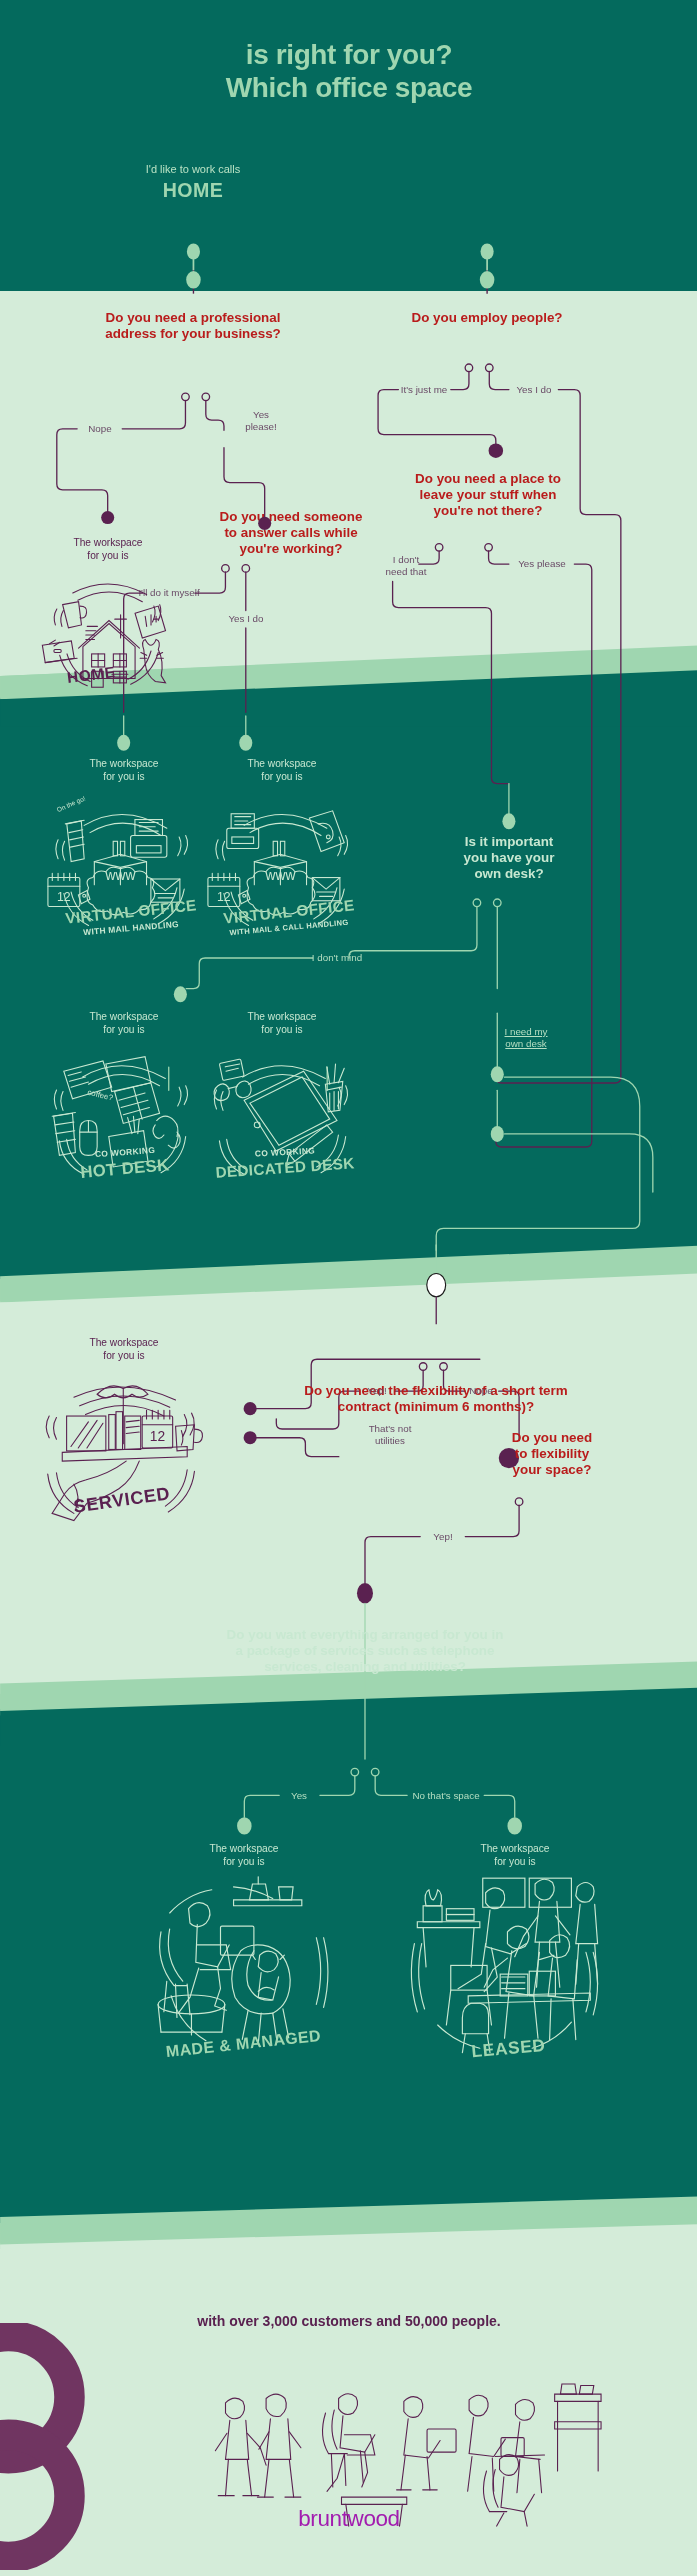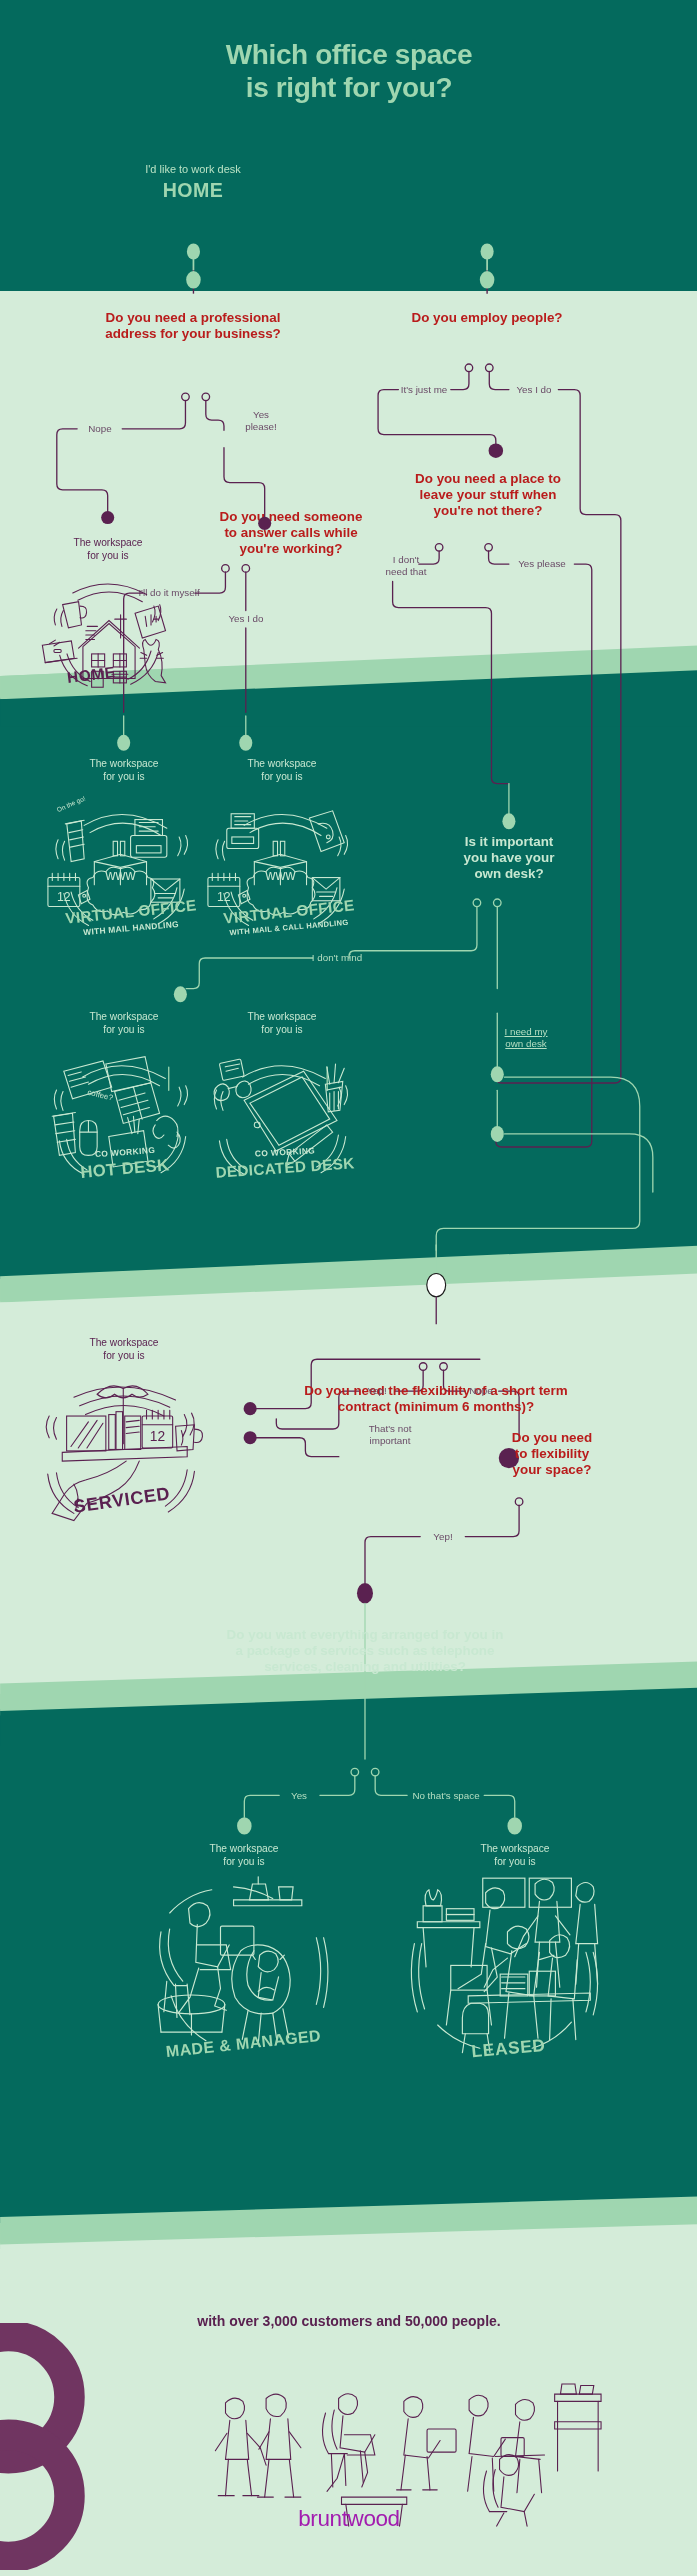--- a/index.html
+++ b/index.html
@@ -219,26 +219,26 @@
       <path d="M488,2443 L488,2462 Q488,2470 480,2470 L440,2470"></path>
       <path d="M384,2470 L344,2470 Q336,2470 336,2478 L336,2500"></path>
       <path d="M516,2443 L516,2462 Q516,2470 524,2470 L560,2470"></path>
       <path d="M666,2470 L700,2470 Q708,2470 708,2478 L708,2500"></path>
     </g>
     <ellipse cx="336" cy="2512" rx="10" ry="12" fill="#9fd6b0"></ellipse>
     <ellipse cx="708" cy="2512" rx="10" ry="12" fill="#9fd6b0"></ellipse>
   </svg>
 
   <div class="t title center" style="left:349px; top:38px; width:523px;">
+    <div>is right for you?</div>
     <div>Which office space</div>
-    <div>is right for you?</div>
   </div>
 
   <div class="t center" style="left:193px; top:163px; width:262px; z-index:3;">
-    <div class="branch-sub">I'd like to work desk</div>
+    <div class="branch-sub">I'd like to work calls</div>
     <div class="branch-big" style="margin-top:2.9px;">HOME</div>
   </div>
 
   <div class="t q-dark center" style="left:193px; top:310px; width:305px; white-space:pre-line;">Do you need a professional
 address for your business?</div>
 
   <div class="t q-dark center" style="left:487px; top:310px; width:305px; white-space:pre-line;">Do you employ people?</div>
 
   <div class="t q-dark center" style="left:488px; top:471px; width:247px; white-space:pre-line;">Do you need a place to
 leave your stuff when
@@ -513,21 +513,21 @@
 
   <div class="t q-dark center" style="left:436px; top:1383px; width:451px; white-space:pre-line; z-index:5;">Do you need the flexibility of a short term
 contract (minimum 6 months)?</div>
 
   <div class="t ws-dark center" style="left:124px; top:1336px; width:145px; white-space:pre-line; z-index:5;">The workspace
 for you is</div>
 
   <div class="t ans-dark center" style="left:377px; top:1385px; width:80px; z-index:5;">Yep!</div>
   <div class="t ans-dark center" style="left:481px; top:1385px; width:80px; z-index:5;">Nope</div>
   <div class="t ans-dark center" style="left:390px; top:1423px; width:102px; white-space:pre-line; line-height:1.25; z-index:5;">That's not
-important</div>
+utilities</div>
   <div class="t ans-dark center" style="left:443px; top:1531px; width:80px; z-index:5;">Yep!</div>
 
   <div class="t q-dark center" style="left:552px; top:1430px; width:182px; white-space:pre-line; z-index:5;">Do you need
 to flexibility
 your space?</div>
 
   <div class="badge" style="left:33px; top:1371px; width:182px; height:154px; z-index:4;">
     <svg viewBox="0 0 250 212" width="182" height="154">
       <g fill="none" stroke="#5a2150" stroke-width="1.5" stroke-linecap="round">
         <path d="M56,36 Q124,6 196,40"></path>

